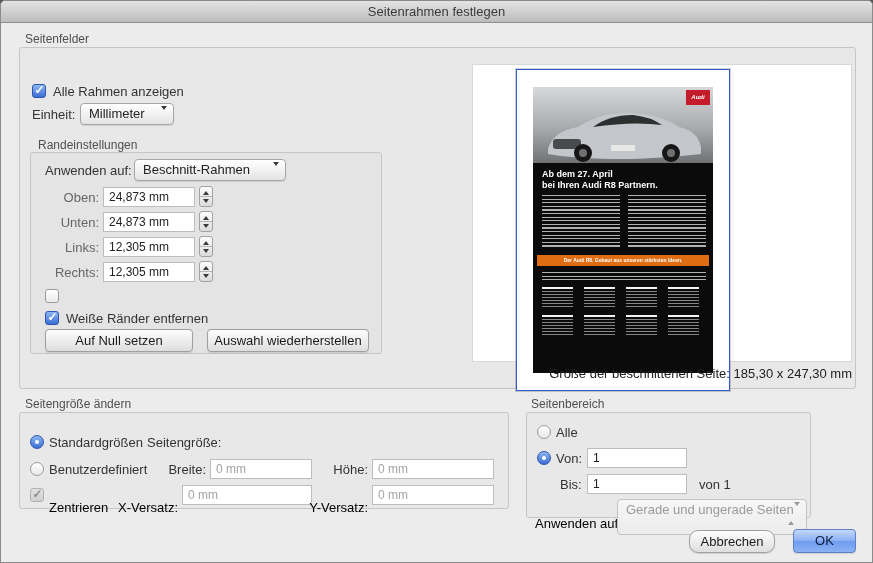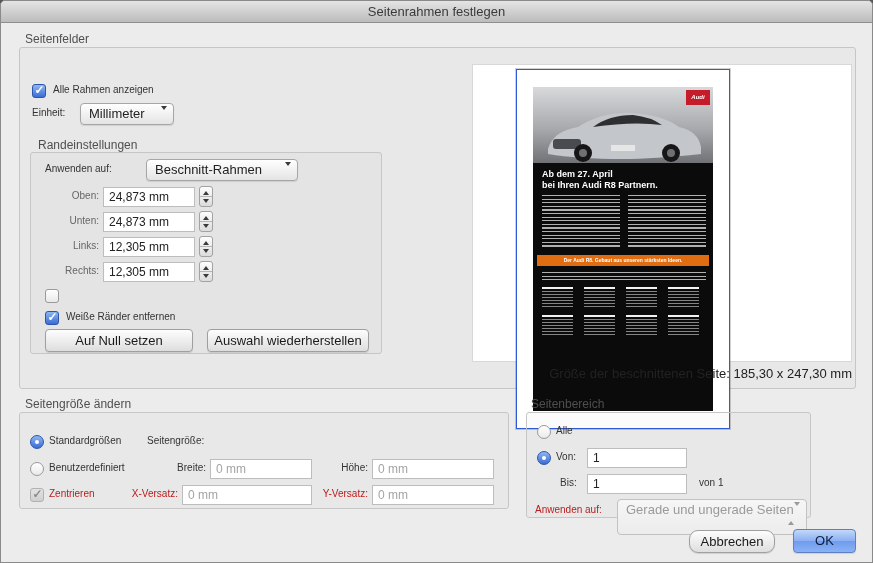--- a/index.html
+++ b/index.html
@@ -11,23 +11,23 @@
     overflow:hidden; font-size:13px; color:#222;
   }
   .titlebar {
     position:absolute; top:0; left:0; right:0; height:22px;
     background:linear-gradient(#e4e4e4,#bcbcbc);
     border-bottom:1px solid #8f8f8f; border-radius:5px 5px 0 0;
     text-align:center; line-height:22px; font-size:13px; color:#3a3a3a;
   }
   .groupbox { position:absolute; border:1px solid #c6c6c6; border-radius:3px; background:rgba(0,0,0,0.015); }
   .grouplabel { position:absolute; font-size:12px; color:#4f4f4f; }
-  .lbl { position:absolute; font-size:10px; color:#333; white-space:nowrap; }
+  .lbl { position:absolute; font-size:13px; color:#333; white-space:nowrap; }
   .lbl.right { text-align:right; }
-  .lbl.dim { color:#b91c1c; }
+  .lbl.dim { color:#000000;margin-top:12px; }
   .lbl.soft { color:#666; }
 
   .cb, .radio {
     position:absolute; width:14px; height:14px; border:1px solid #9a9a9a;
     background:linear-gradient(#ffffff,#e9e9e9);
   }
   .cb { border-radius:3px; }
   .radio { border-radius:50%; }
   .cb.on { background:linear-gradient(#8fb7f3,#3b6cd3); border-color:#2d55ad; }
   .cb.on::after { content:"✓"; position:absolute; left:1.5px; top:-2px; color:#fff; font-size:12px; font-weight:bold; }
@@ -124,21 +124,21 @@
     <span class="lbl" style="left:12px; top:59px;">Einheit:</span>
     <div class="popup" style="left:60px; top:55px; width:94px;">
       <span>Millimeter</span>
       <span class="arrows"><span class="tri-up"></span><span class="tri-down"></span></span>
     </div>
 
     <span class="grouplabel" style="left:18px; top:90px;">Randeinstellungen</span>
     <div class="groupbox" style="left:10px; top:104px; width:352px; height:202px;">
 
       <span class="lbl" style="left:14px; top:10px;">Anwenden auf:</span>
-      <div class="popup" style="left:103px; top:6px; width:152px;margin-left:12px;">
+      <div class="popup" style="left:103px; top:6px; width:152px;">
         <span>Beschnitt-Rahmen</span>
         <span class="arrows"><span class="tri-up"></span><span class="tri-down"></span></span>
       </div>
 
       <span class="lbl right soft" style="left:10px; top:37px; width:58px;">Oben:</span>
       <input class="field" style="left: 72px; top: 34px; width: 92px;" value="24,873 mm">
       <span class="stepper" style="left:168px; top:33px;">
           <span class="tri-up"></span>
           <span class="sep"></span>
           <span class="tri-down"></span>
@@ -171,21 +171,21 @@
       <span class="cb" style="left:14px; top:136px;"></span>
 
       <span class="cb on" style="left:14px; top:158px;"></span>
       <span class="lbl" style="left:35px; top:158px;">Weiße Ränder entfernen</span>
 
       <div class="btn" style="left:14px; top:176px; width:148px;">Auf Null setzen</div>
       <div class="btn" style="left:176px; top:176px; width:162px;">Auswahl wiederherstellen</div>
     </div>
 
     <div class="preview-panel" style="left:452px; top:16px; width:380px; height:298px;">
-      <div class="page" style="left:43px; top:4px; width:214px; height:360px;">
+      <div class="page" style="left:43px; top:4px; width:214px; height:322px;">
         <div class="ad">
           <div class="car">
             <svg width="180" height="76" viewBox="0 0 180 76">
               <path d="M15,62 Q20,44 45,40 Q70,24 100,26 Q130,28 146,40 Q165,44 168,60 L168,67 Q120,72 90,72 Q45,72 15,67 Z" fill="#c3c6ca"></path>
               <path d="M60,40 Q76,28 100,28 Q118,30 129,38 Q100,34 60,40 Z" fill="#2e2f31"></path>
               <rect x="20" y="52" width="28" height="10" rx="3" fill="#4a4b4e"></rect>
               <rect x="78" y="58" width="24" height="6" fill="#e6e6e6"></rect>
               <circle cx="50" cy="66" r="9" fill="#161617"></circle>
                 <circle cx="50" cy="66" r="4" fill="#6f7073"></circle>
               <circle cx="138" cy="66" r="9" fill="#161617"></circle>

